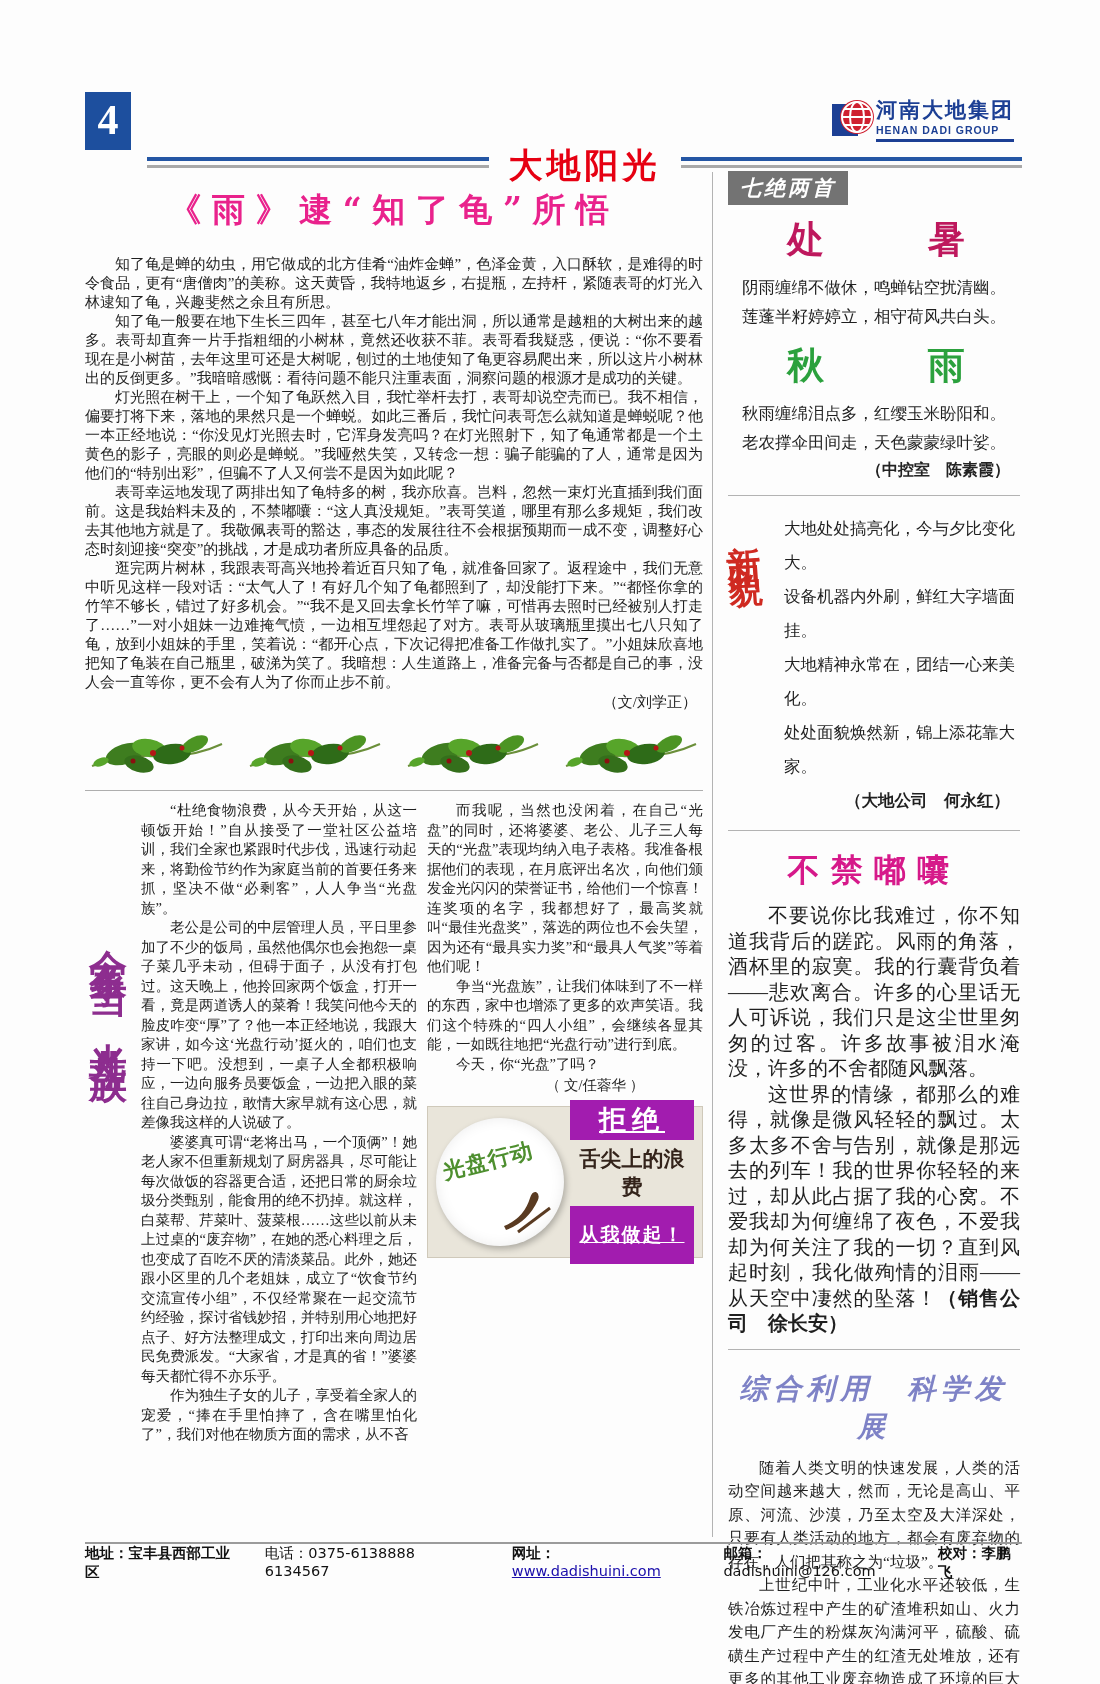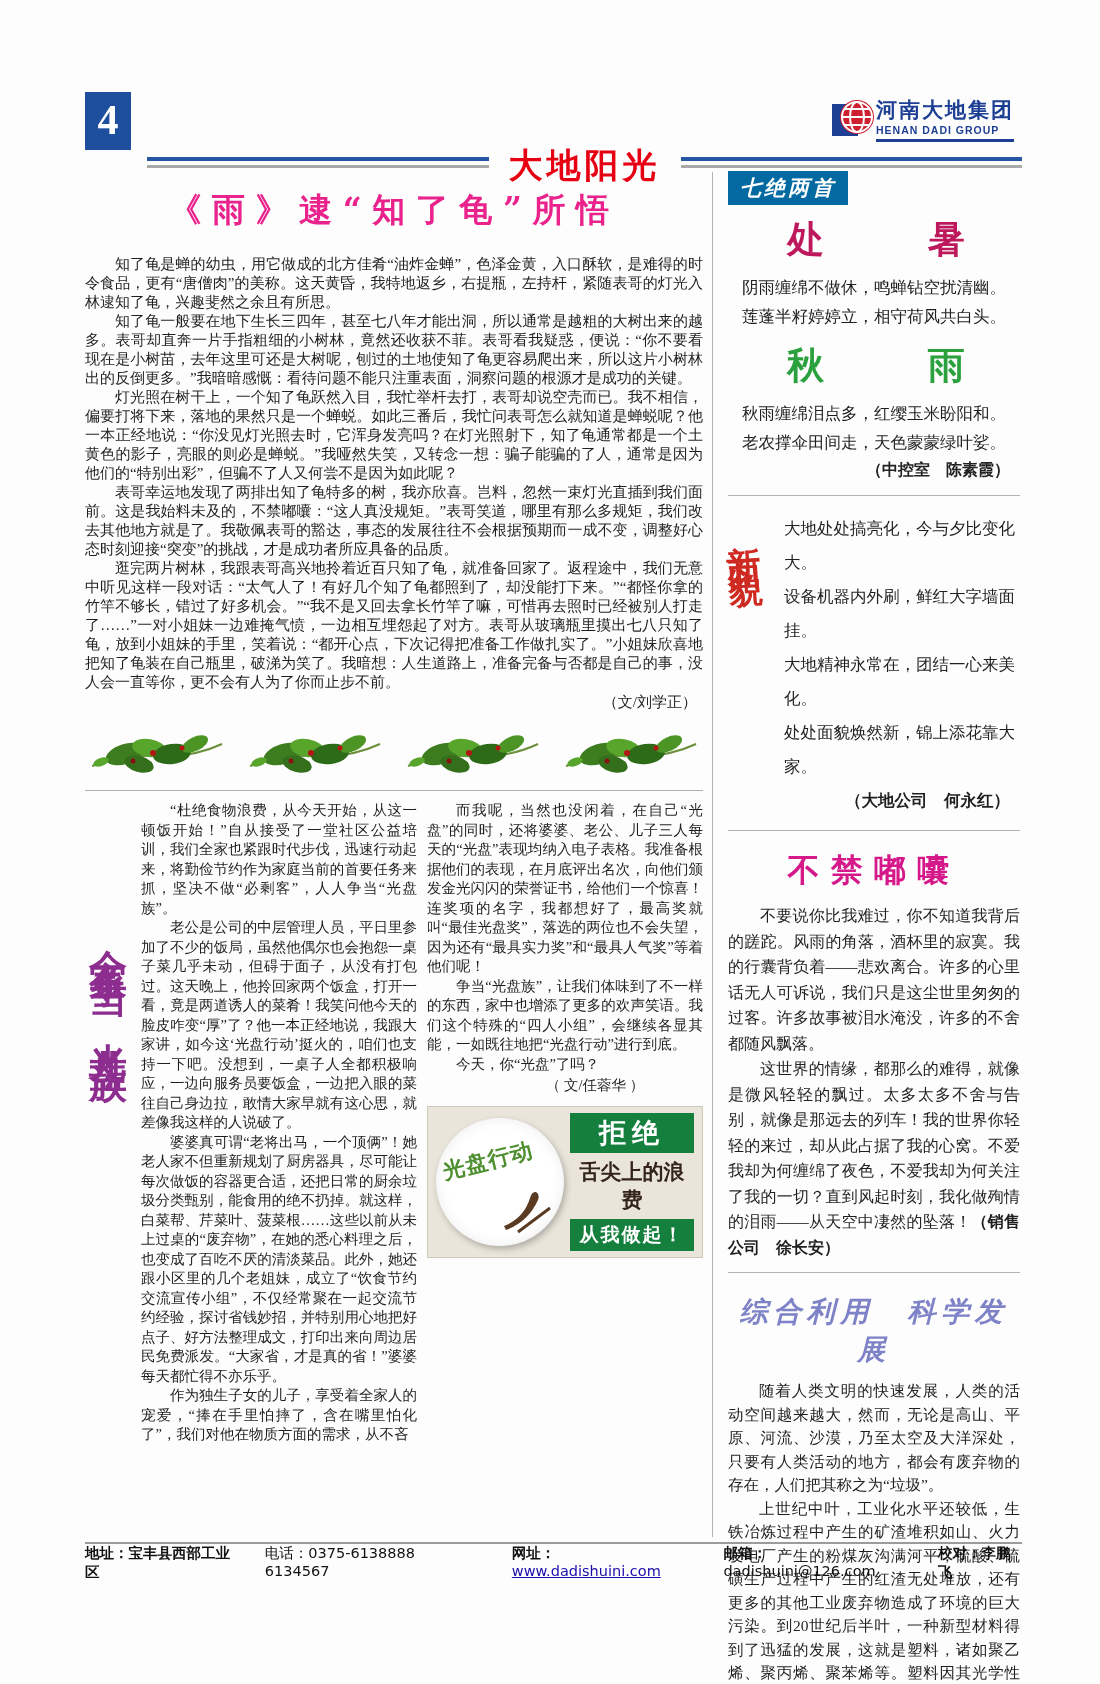--- a/index.html
+++ b/index.html
@@ -63,47 +63,48 @@
     box-shadow:2px 3px 6px rgba(0,0,0,.25), inset 0 0 14px rgba(0,0,0,.08);
     position:relative; overflow:hidden;
   }
   .plate-script {
     position:absolute; left:6px; top:28px; color:#4e8f2f; font-weight:bold; font-size:22px;
     transform:rotate(-14deg); font-family:"DejaVu Sans",sans-serif; letter-spacing:1px;
   }
   .plate svg { position:absolute; right:6px; bottom:8px; }
   .poster-right { display:flex; flex-direction:column; gap:5px; flex:1; }
   .poster-chip {
-    background:#15803d; color:#fff; font-weight:bold; text-align:center;
+    background:#a21caf; color:#fff; font-weight:bold; text-align:center;
     font-family:"DejaVu Sans",sans-serif;
+    text-decoration:underline;
   }
   .chip-refuse { font-size:27px; padding:2px 0; letter-spacing:6px; }
-  .chip-action { font-size:19px; padding:3px 0; letter-spacing:2px; }
+  .chip-action { font-size:19px; padding:16px 0; letter-spacing:2px; }
   .poster-waste { color:#33231a; font-weight:bold; font-size:21px; text-align:center; font-family:"DejaVu Sans",sans-serif; }
   
   .sect { padding:6px 0 12px 0; }
   .sect + .sect { border-top:1px solid #b3b3b3; }
   .badge {
-    display:inline-block; background:#0369a1; color:#fff; font-size:21px; font-weight:bold;
+    display:inline-block; background:#737373; color:#fff; font-size:21px; font-weight:bold;
     padding:3px 12px; font-family:"DejaVu Sans",sans-serif; letter-spacing:3px; font-style:italic;
   }
   .poem-title { text-align:center; font-size:37px; font-weight:bold; letter-spacing:0.9em; margin:10px 0 8px 1em; font-family:"DejaVu Serif",serif; }
   .t-orange { color:#be185d; }
   .t-green  { color:#2ba13d; }
   .poem-line { font-size:16.5px; line-height:29px; text-align:center; color:#1f1f1f; }
   .attr { text-align:right; font-weight:bold; font-size:16px; line-height:26px; padding-right:10px; }
   .newlook { display:flex; gap:10px; padding-top:10px; }
   .newlook-title {
     writing-mode:vertical-rl; text-orientation:upright; color:#cf2a21; font-size:34px; font-weight:bold;
     letter-spacing:14px; font-family:"DejaVu Sans",sans-serif; padding-top:6px; transform:rotate(-4deg);
   }
   .newlook-lines { flex:1; }
   .newlook-lines div { font-size:16.5px; line-height:34px; color:#1f1f1f; }
   .cloud-title { text-align:center; color:#d6198a; font-size:32px; font-weight:bold; letter-spacing:0.35em; margin:12px 0 10px 0; font-family:"DejaVu Sans",sans-serif; }
-  .prose p { font-size:16px; line-height:25.5px; text-align:justify; text-indent:2em; color:#1f1f1f; }
+  .prose p { font-size:20px; line-height:25.5px; text-align:justify; text-indent:2em; color:#1f1f1f; }
   .prose .inline-attr { font-weight:bold; }
   .recycle-title { text-align:center; color:#7e82c6; font-size:28px; font-weight:bold; letter-spacing:0.2em; margin:14px 0 10px 0; font-family:"DejaVu Serif",serif; font-style:italic; }
   .recycle p { font-size:15.5px; line-height:23.5px; }
   
   .footer { position:absolute; left:85px; right:78px; top:1542px; border-top:2px solid #9b9b9b; }
   .footer-items { display:flex; gap:26px; font-size:14.5px; color:#111; font-family:"DejaVu Sans",sans-serif; }
   .footer-items .lbl { font-weight:bold; }
   .weblink { color:#1a0dab; text-decoration:underline; }
 </style>
 </head>

